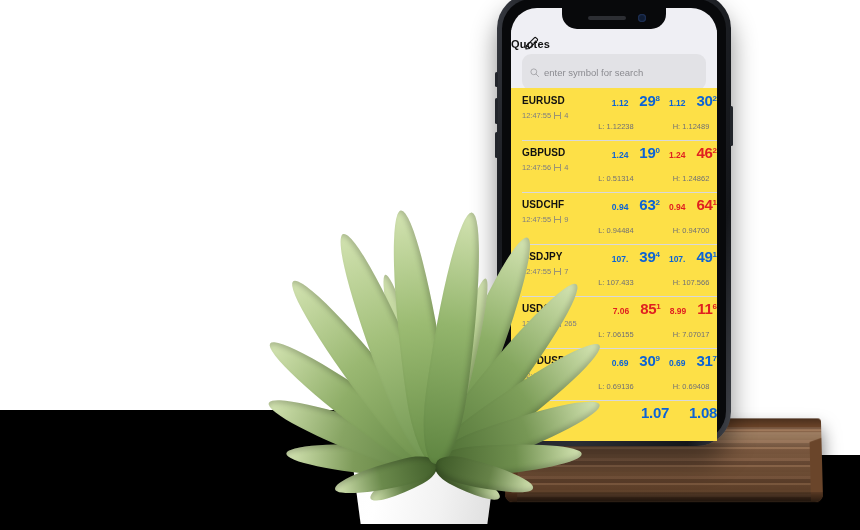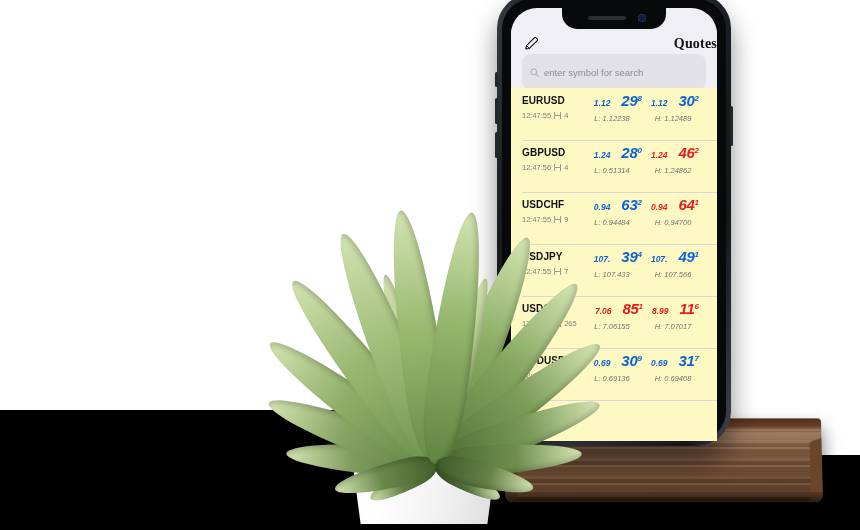--- a/index.html
+++ b/index.html
@@ -59,50 +59,50 @@
   .btn-side{position:absolute;background:#22252b;border-radius:2px;}
   #btn-mute{left:-2px;top:78px;width:3px;height:15px;}
   #btn-volup{left:-2px;top:104px;width:3px;height:26px;}
   #btn-voldn{left:-2px;top:138px;width:3px;height:26px;}
   #btn-power{right:-2px;top:112px;width:3px;height:40px;}
 
   
   .appbar{position:absolute;left:0;top:22px;width:100%;height:27px;
           background:#efeff4;display:flex;align-items:center;}
   .edit-icon{position:absolute;left:12px;top:5px;width:17px;height:17px;}
-  .appbar-title{width:100%;text-align:right;font-size:14px;color:#111;
-                font-weight:600;letter-spacing:.2px;font-family:Liberation Serif, serif;}
+  .appbar-title{width:100%;text-align:left;font-size:11px;color:#111;
+                font-weight:600;letter-spacing:.2px;}
 
   .searchwrap{position:absolute;left:11px;top:46px;right:11px;height:36px;}
   .searchbox{width:100%;height:100%;border-radius:9px;background:#e2e2e6;
              display:flex;align-items:center;box-sizing:border-box;padding-left:7px;}
   .search-icon{width:11px;height:11px;flex:0 0 auto;margin-right:4px;opacity:.52;}
   .search-ph{font-size:9.5px;color:#8b8b90;}
 
-  .quotes{position:absolute;left:0;top:80px;right:0;bottom:0;background:#fef9c3;}
+  .quotes{position:absolute;left:0;top:80px;right:0;bottom:0;background:#fde047;}
   .qrow{position:relative;height:52px;padding:6px 11px 0 11px;box-sizing:border-box;}
   .qrow + .qrow::before{content:"";position:absolute;left:11px;right:0;top:0;
                         height:1px;background:#d8d8dc;}
   .qleft{position:absolute;left:11px;top:7px;}
   .qsym{font-size:10px;font-weight:700;color:#111;letter-spacing:.1px;}
   .qtime{font-size:7.5px;color:#7c7c82;margin-top:5px;display:flex;align-items:center;gap:3px;}
   .spread-ico{display:inline-block;width:7px;height:7px;position:relative;opacity:.75;}
   .spread-ico::before,.spread-ico::after{content:"";position:absolute;top:0;
         width:1px;height:7px;background:#7c7c82;}
   .spread-ico::before{left:0;} .spread-ico::after{right:0;}
   .spread-ico i{position:absolute;left:0;top:3px;width:7px;height:1px;background:#7c7c82;}
 
-  .qright{position:absolute;right:18px;top:5px;text-align:right;font-style:italic;}
+  .qright{position:absolute;right:0;top:5px;text-align:right;}
   .qprices{display:flex;gap:9px;align-items:baseline;justify-content:flex-end;}
   .price{display:flex;align-items:baseline;font-weight:700;line-height:1;}
   .p-small{font-size:8.5px;}
   .p-big{font-size:15px;letter-spacing:-.3px;margin-left:11px;}
   .p-sup{font-size:8px;vertical-align:super;position:relative;top:-5px;}
   .blue{color:#0b63d6;} .red{color:#e02020;}
-  .qlh{display:flex;gap:9px;justify-content:flex-end;margin-top:6px;}
+  .qlh{display:flex;gap:23px;justify-content:flex-end;margin-top:14px;}
   .lh{font-size:7.5px;color:#6f6f76;min-width:52px;text-align:center;}
 
   
   .plant{position:absolute;left:286px;top:128px;width:300px;height:402px;}
   .leaf{position:absolute;left:50%;bottom:66px;transform-origin:50% 100%;
         border-radius:50% 50% 46% 46% / 72% 72% 28% 28%;}
   .pot{position:absolute;left:336px;top:378px;width:176px;height:146px;
        background:linear-gradient(100deg,#fbfbfb 0%,#ffffff 30%,#f2f2f2 62%,#d8d8d8 100%);
        border-radius:8px 8px 26px 26px;
        clip-path:polygon(3% 0%,97% 0%,86% 100%,14% 100%);
@@ -206,21 +206,21 @@
         <span class="spread-ico">
                     <i></i>
                   </span>
         <span>4</span>
       </div>
     </div>
     <div class="qright">
       <div class="qprices">
         <span class="price blue">
       <span class="p-small">1.24</span>
-      <span class="p-big">28</span>
+      <span class="p-big">19</span>
       <span class="p-sup">0</span>
     </span> 
                   <span class="price red">
       <span class="p-small">1.24</span>
       <span class="p-big">46</span>
       <span class="p-sup">2</span>
     </span>
       </div>
       <div class="qlh">
         <span class="lh">L: 0.51314</span>
@@ -350,20 +350,34 @@
             </div>
             <div class="qrow">
     <div class="qleft">
       <div class="qsym"></div>
       <div class="qtime">
         <span></span>
         <span class="spread-ico">
                     <i></i>
                   </span>
         <span></span>
+      </div>
+    </div>
+    <div class="qright">
+      <div class="qprices">
+        <span class="price blue">
+        <span class="p-big">1.07</span>
+                  </span> 
+                  <span class="price blue">
+        <span class="p-big">1.08</span>
+                  </span>
+      </div>
+      <div class="qlh">
+        <span class="lh"></span>
+        <span class="lh"></span>
       </div>
     </div>
             </div>
           </div>
 
       </div>
     </div>
   </div>
 
   <div class="plant" id="plant">

